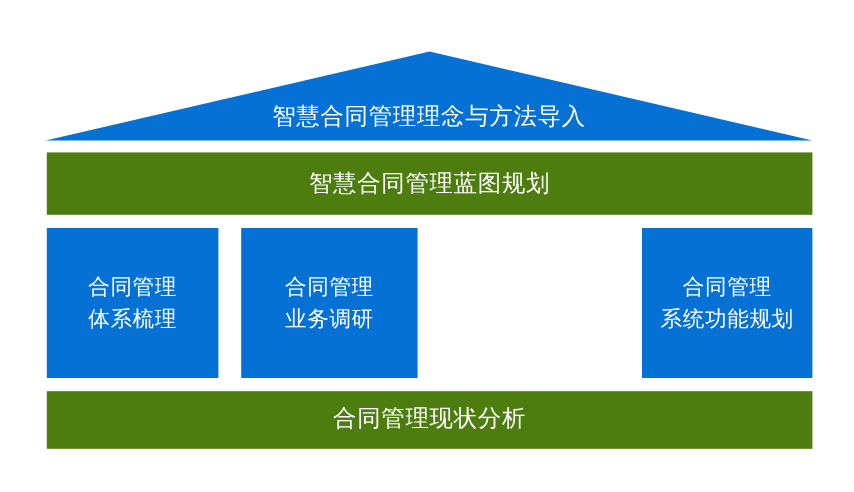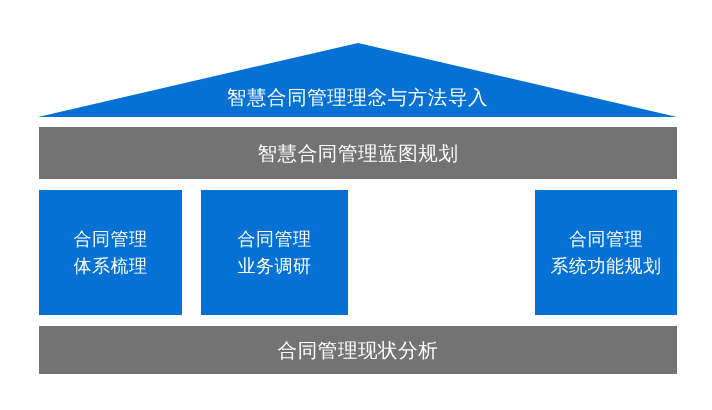--- a/index.html
+++ b/index.html
@@ -45,32 +45,33 @@
     line-height: 26px;
     letter-spacing: 0.6px;
     white-space: nowrap;
   }
 
   
   .band {
     position: absolute;
     left: 39px;
     width: 638px;
-    background: #737373;
+    background: #4d7c0f;
     display: flex;
     align-items: center;
     justify-content: center;
   }
   .band-blueprint {
     top: 127px;
     height: 52px;
   }
   .band-base {
     top: 326px;
     height: 48px;
+    font-family: Liberation Serif, serif;
   }
   .band-label {
     color: #ffffff;
     font-size: 19.5px;
     line-height: 26px;
     letter-spacing: 0.6px;
     white-space: nowrap;
   }
 
   

